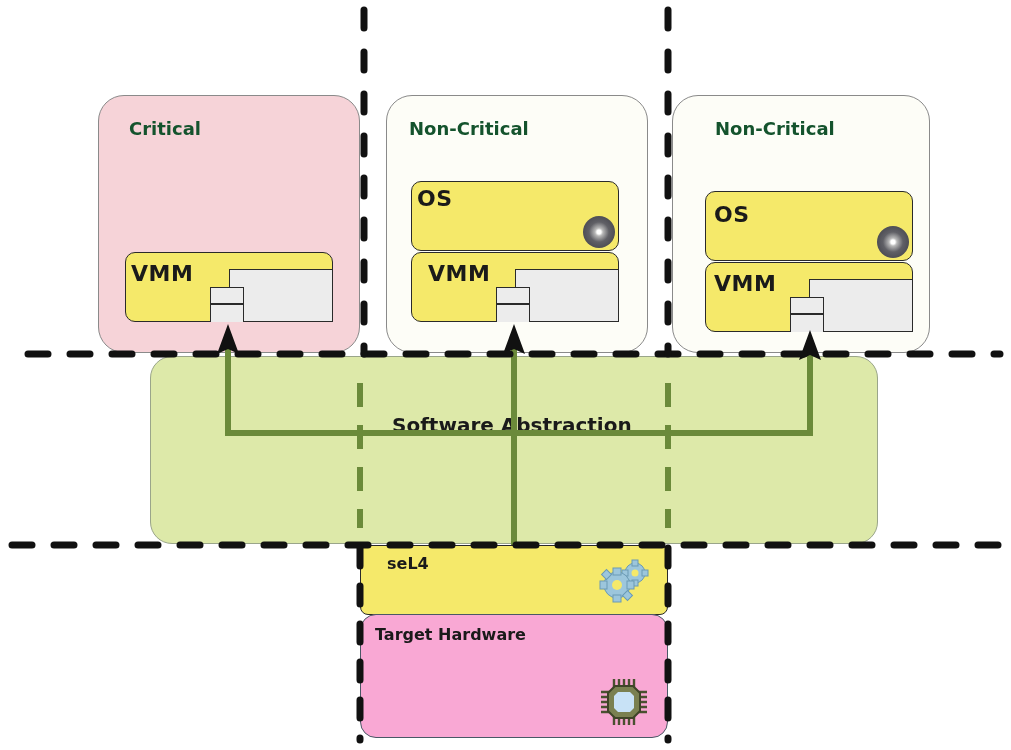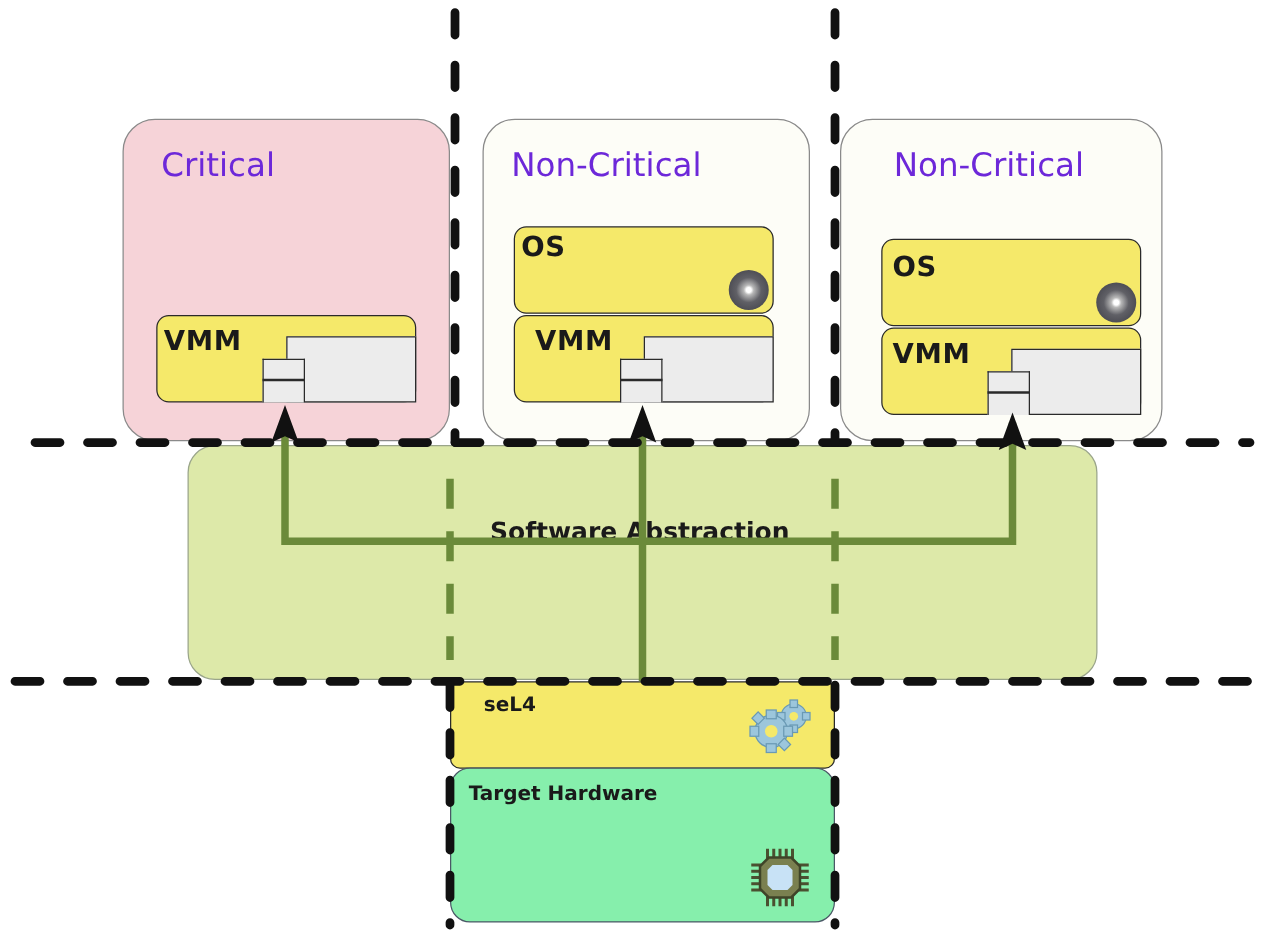--- a/index.html
+++ b/index.html
@@ -2,31 +2,31 @@
 <html><head>
 <meta charset="utf-8">
 <style>
   html, body { margin:0; padding:0; background:#ffffff; }
   body { width:1011px; height:750px; position:relative; overflow:hidden;
          font-family:"DejaVu Sans", sans-serif; }
   .box { position:absolute; box-sizing:border-box; }
   .vm { border:1.5px solid #8a8a8a; border-radius:26px; }
   .vm-critical { background:#f6d3d8; }
   .vm-noncrit { background:#fdfdf7; }
-  .title { position:absolute; font-weight:normal; font-size:26px; color:#6d28d9; white-space:nowrap; }
+  .title { position:absolute; font-weight:bold; font-size:18px; color:#14532d; white-space:nowrap; }
   .inner { position:absolute; box-sizing:border-box; background:#f5e96a; border:1.5px solid #2a2a2a; border-radius:10px; }
   .inner-label { position:absolute; font-weight:bold; font-size:22px; color:#1a1a1a; letter-spacing:0.5px; }
   .disk { position:absolute; width:32px; height:32px; border-radius:50%;
           background:radial-gradient(circle at 50% 50%, #ffffff 0 2px, #b8b8b8 4px, #606066 10px, #4e4e55 16px); }
   .panel { position:absolute; box-sizing:border-box; background:#ececec; border:1.5px solid #2a2a2a; }
   .slot { position:absolute; box-sizing:border-box; background:#ececec; border:1.5px solid #2a2a2a; }
   .sw { position:absolute; background:#dde9a9; border:1.5px solid #9aa58a; border-radius:22px; box-sizing:border-box; }
   .sw-label { position:absolute; font-weight:bold; font-size:20px; color:#1a1a1a; white-space:nowrap; }
   .sel4 { position:absolute; background:#f5e96a; border:1.5px solid #2a2a2a; border-radius:8px; box-sizing:border-box; }
-  .hw { position:absolute; background:#86efac; border:1.5px solid #4a5866; border-radius:16px; box-sizing:border-box; }
+  .hw { position:absolute; background:#f9a8d4; border:1.5px solid #4a5866; border-radius:16px; box-sizing:border-box; }
   .layer-label { position:absolute; font-weight:bold; font-size:16px; color:#1a1a1a; white-space:nowrap; }
   svg.overlay { position:absolute; left:0; top:0; }
 </style>
 </head>
 <body>
 
 <div class="sw" style="left:150px; top:356px; width:728px; height:188px;">
 </div>
 
 <div class="box vm vm-critical" style="left:98px; top:95px; width:262px; height:258px;">

